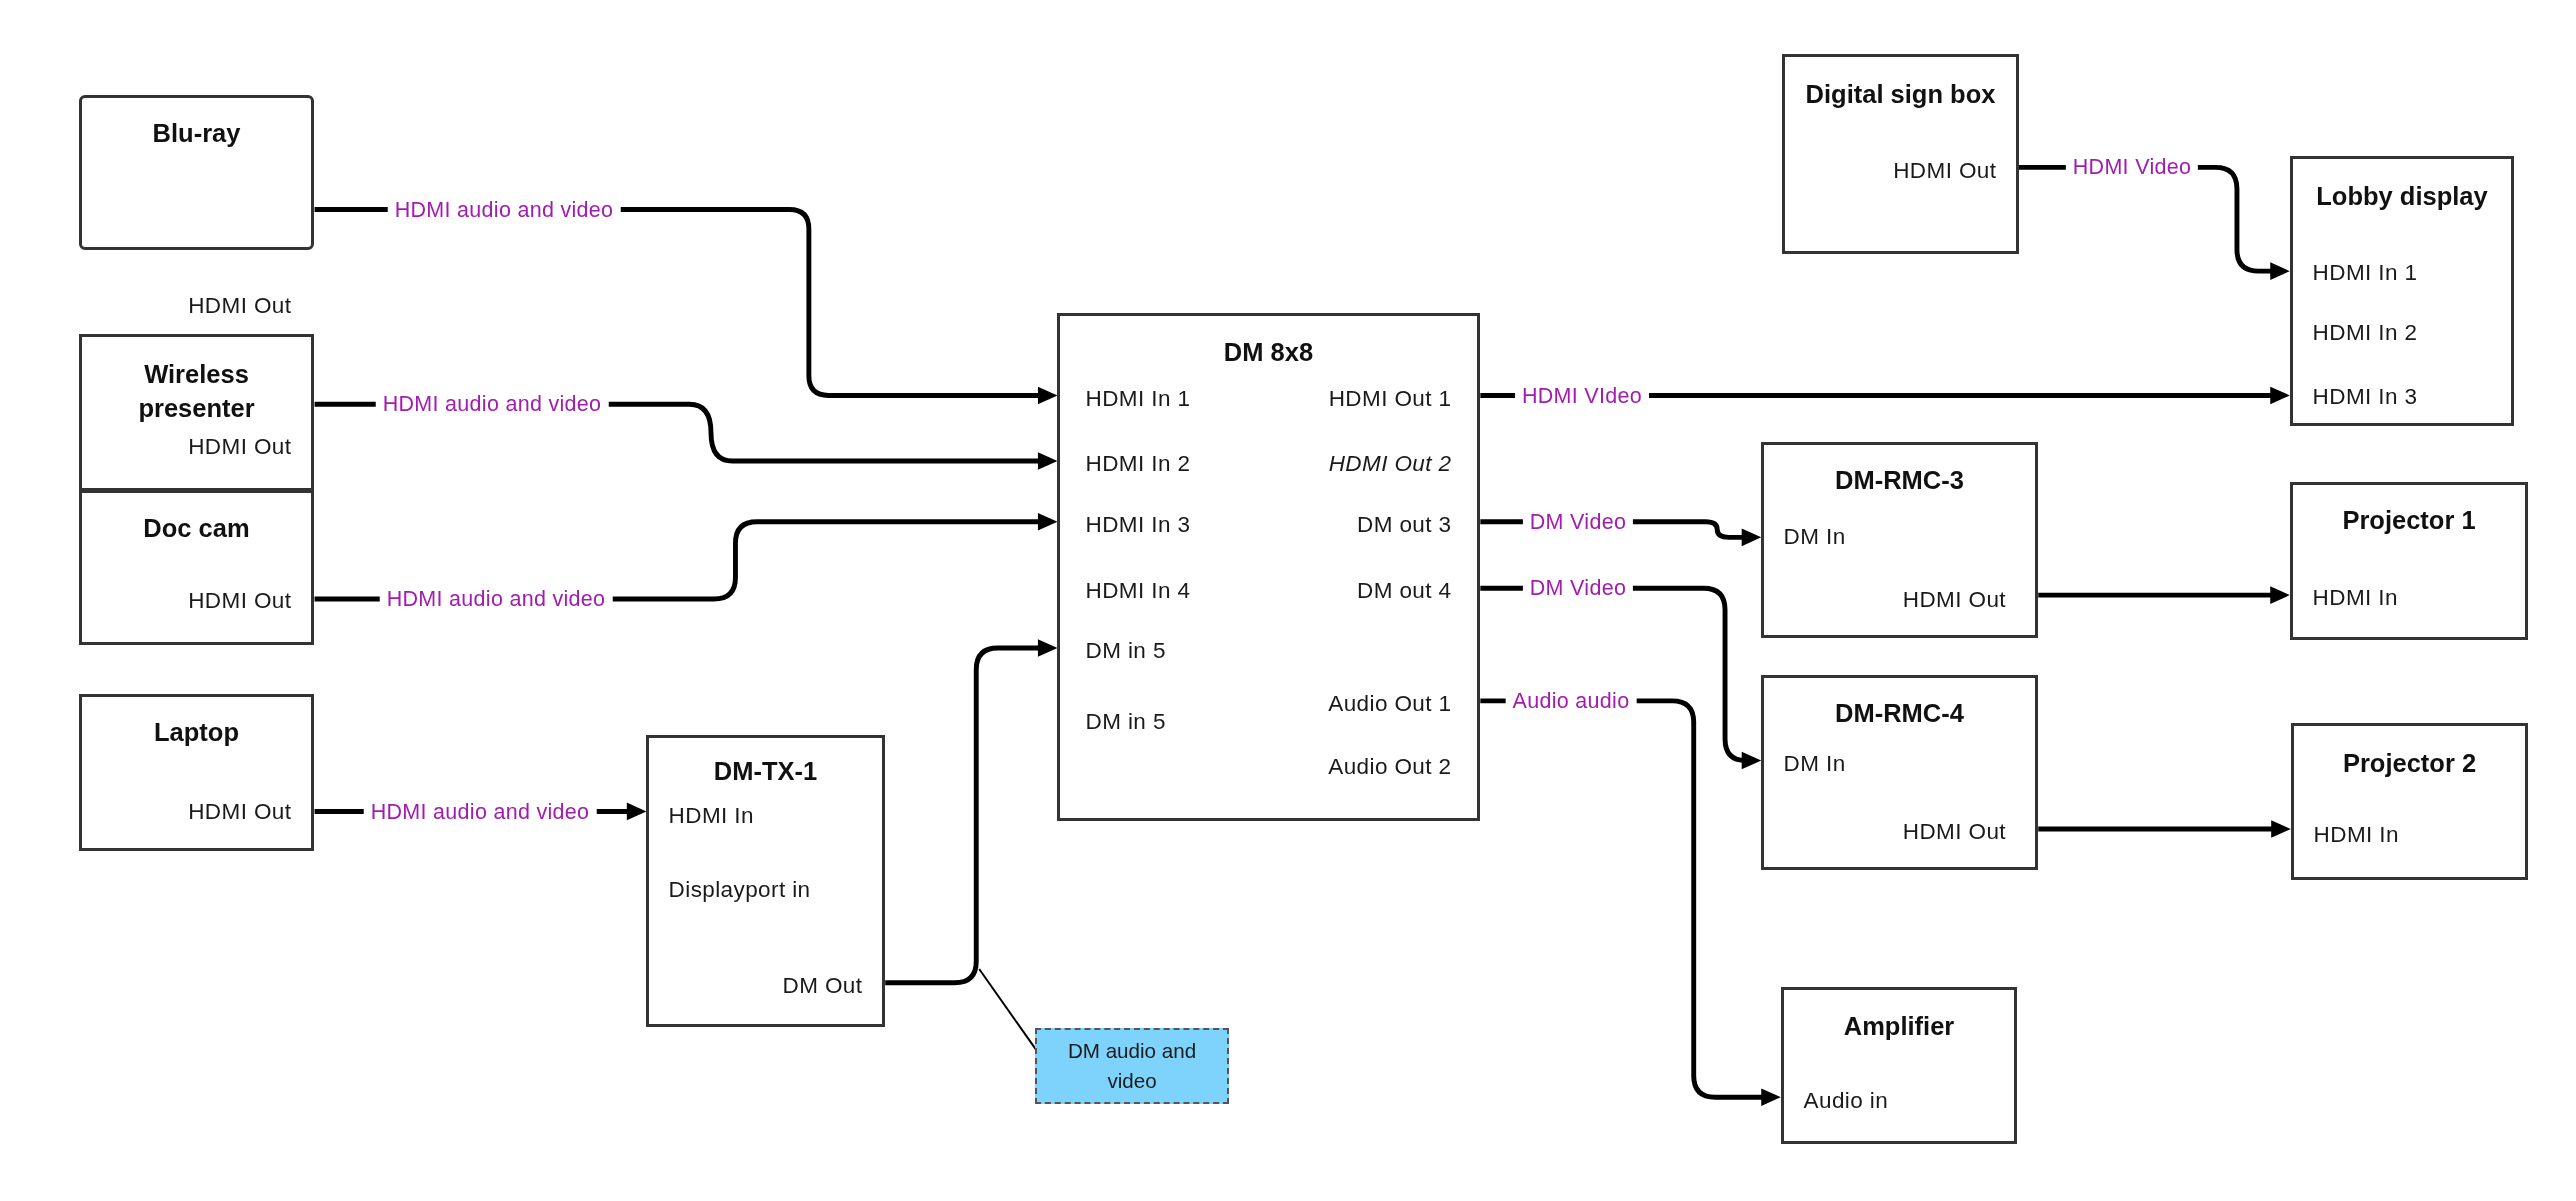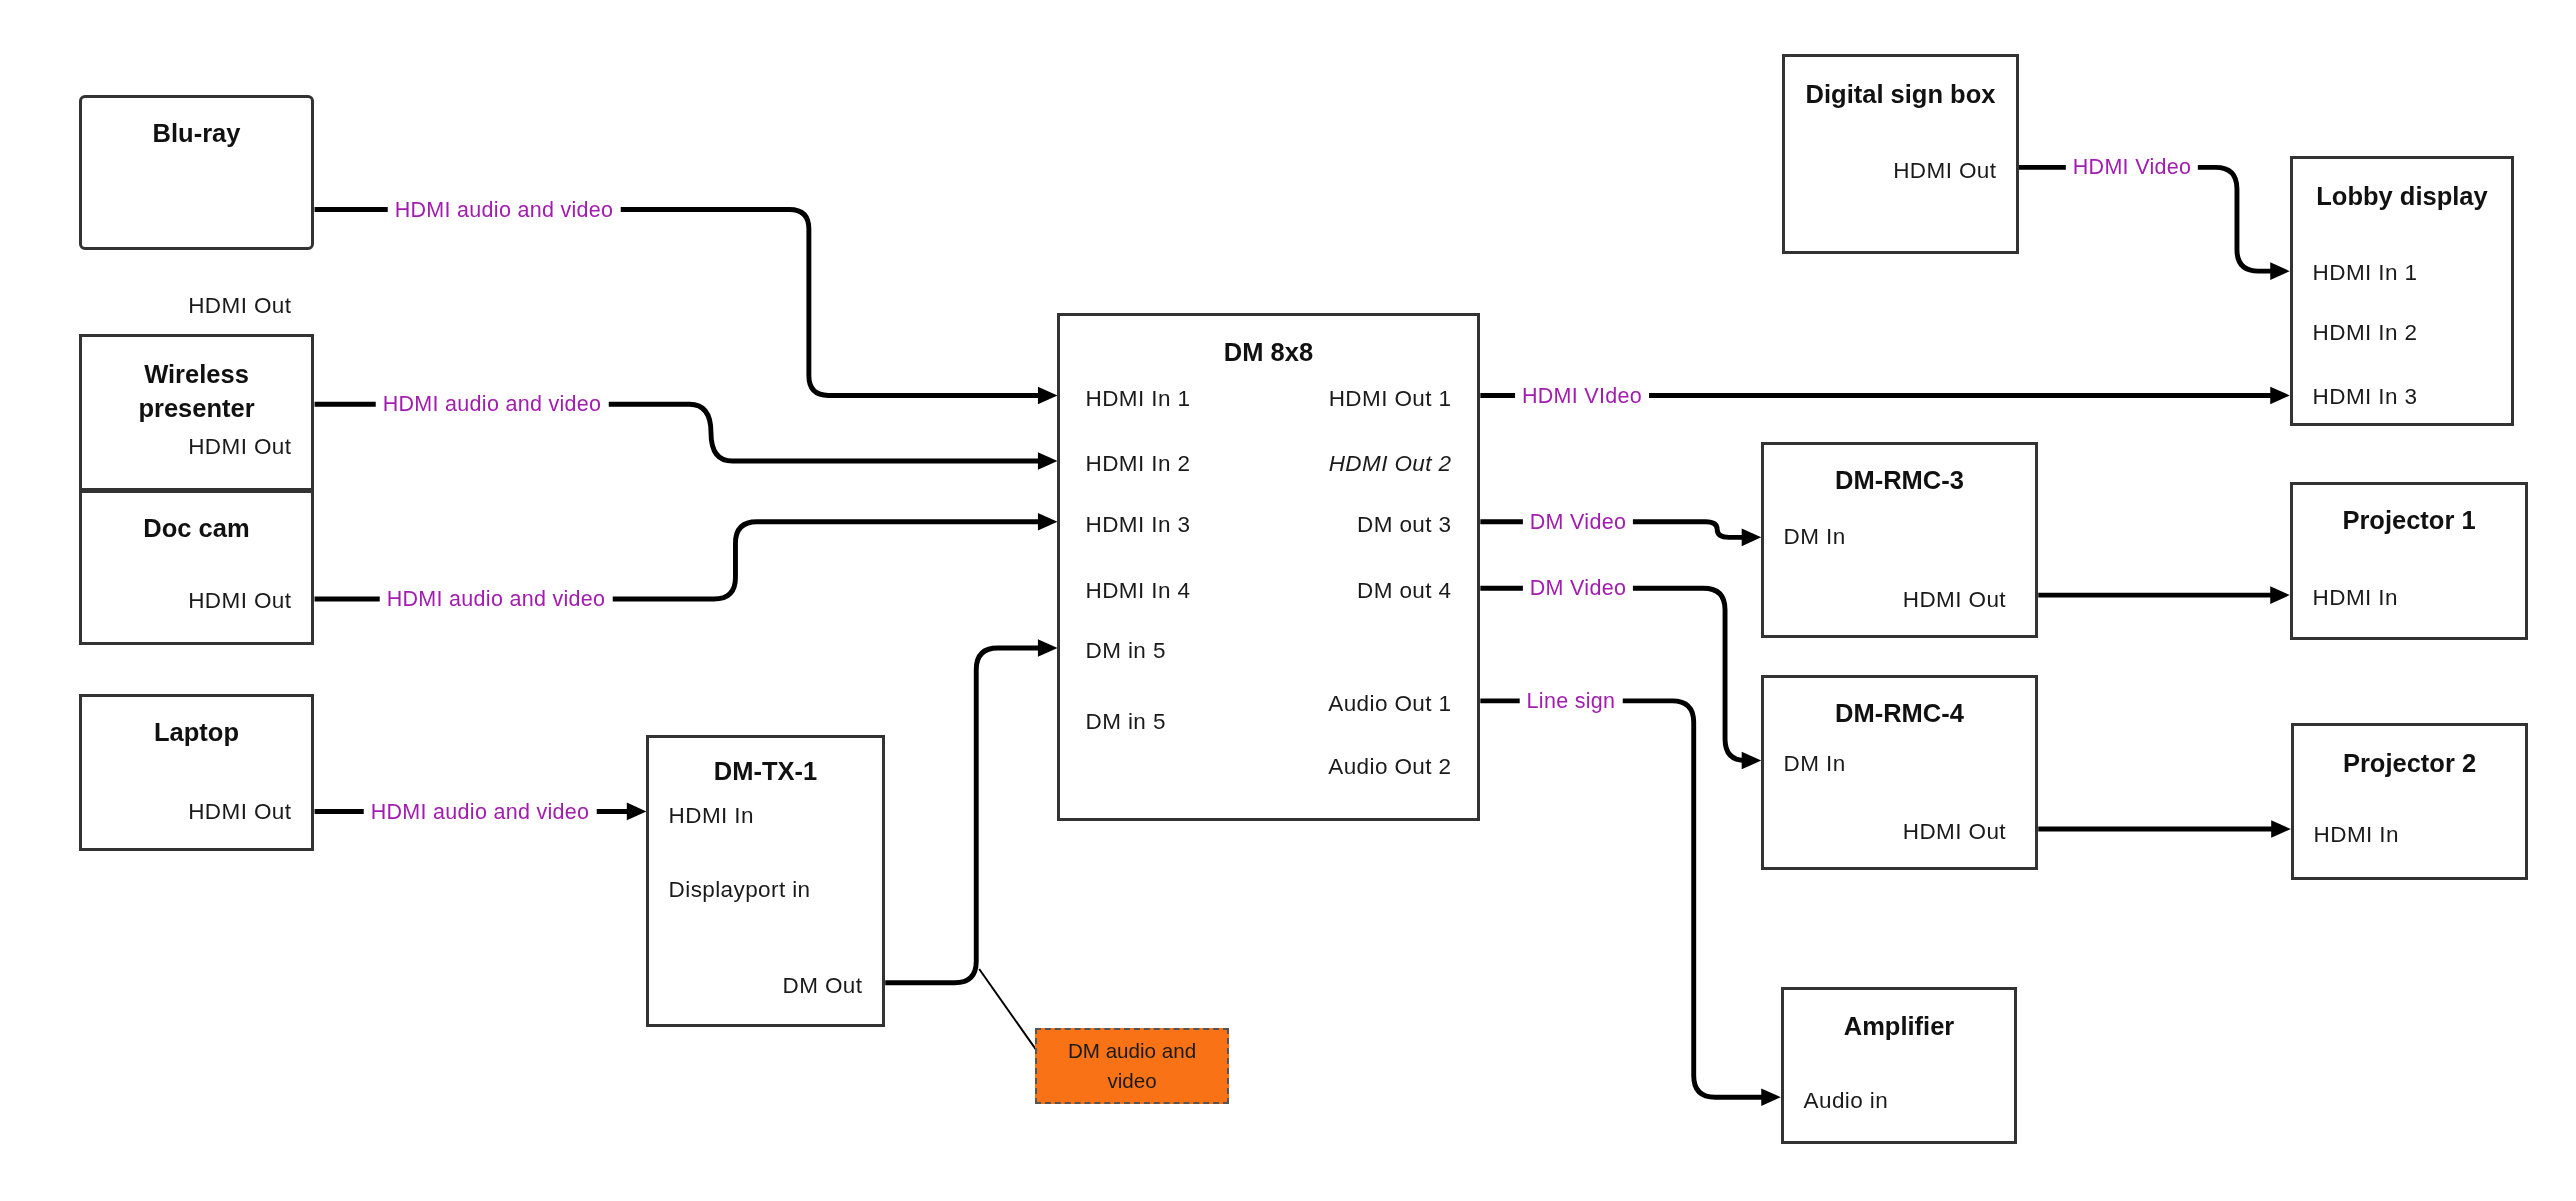--- a/index.html
+++ b/index.html
@@ -54,21 +54,21 @@
     background: #ffffff;
     padding: 1px 6.9px;
     font-size: 21.5px;
     color: #a21caf;
     white-space: nowrap;
     letter-spacing: 0.3px;
   }
   .callout {
     position: absolute;
     border: 2px dashed #555555;
-    background: #f97316;
+    background: #7dd3fc;
     display: flex;
     align-items: center;
     justify-content: center;
     text-align: center;
     font-size: 20.6px;
     line-height: 30px;
     color: #1a1a1a;
     box-sizing: border-box;
     padding: 3.9px 15.7px;
   }
@@ -192,21 +192,21 @@
     <div class="port left" style="top:96px;">Audio in</div>
   </div>
 
   <div class="conn-label" style="left:504px; top:210px;">HDMI audio and video</div>
   <div class="conn-label" style="left:492px; top:404px;">HDMI audio and video</div>
   <div class="conn-label" style="left:496px; top:599px;">HDMI audio and video</div>
   <div class="conn-label" style="left:480px; top:812px;">HDMI audio and video</div>
   <div class="conn-label" style="left:1582px; top:396px;">HDMI VIdeo</div>
   <div class="conn-label" style="left:1578px; top:522px;">DM Video</div>
   <div class="conn-label" style="left:1578px; top:588px;">DM Video</div>
-  <div class="conn-label" style="left:1571px; top:701px;">Line sign</div>
+  <div class="conn-label" style="left:1571px; top:701px;">Audio audio</div>
   <div class="conn-label" style="left:2132px; top:167px;">HDMI Video</div>
 
   <div class="callout" style="left:1035px; top:1028px; width:194px; height:76px;">
     <span>DM audio and video</span>
   </div>
 
 </div>
 
 
 </body></html>

